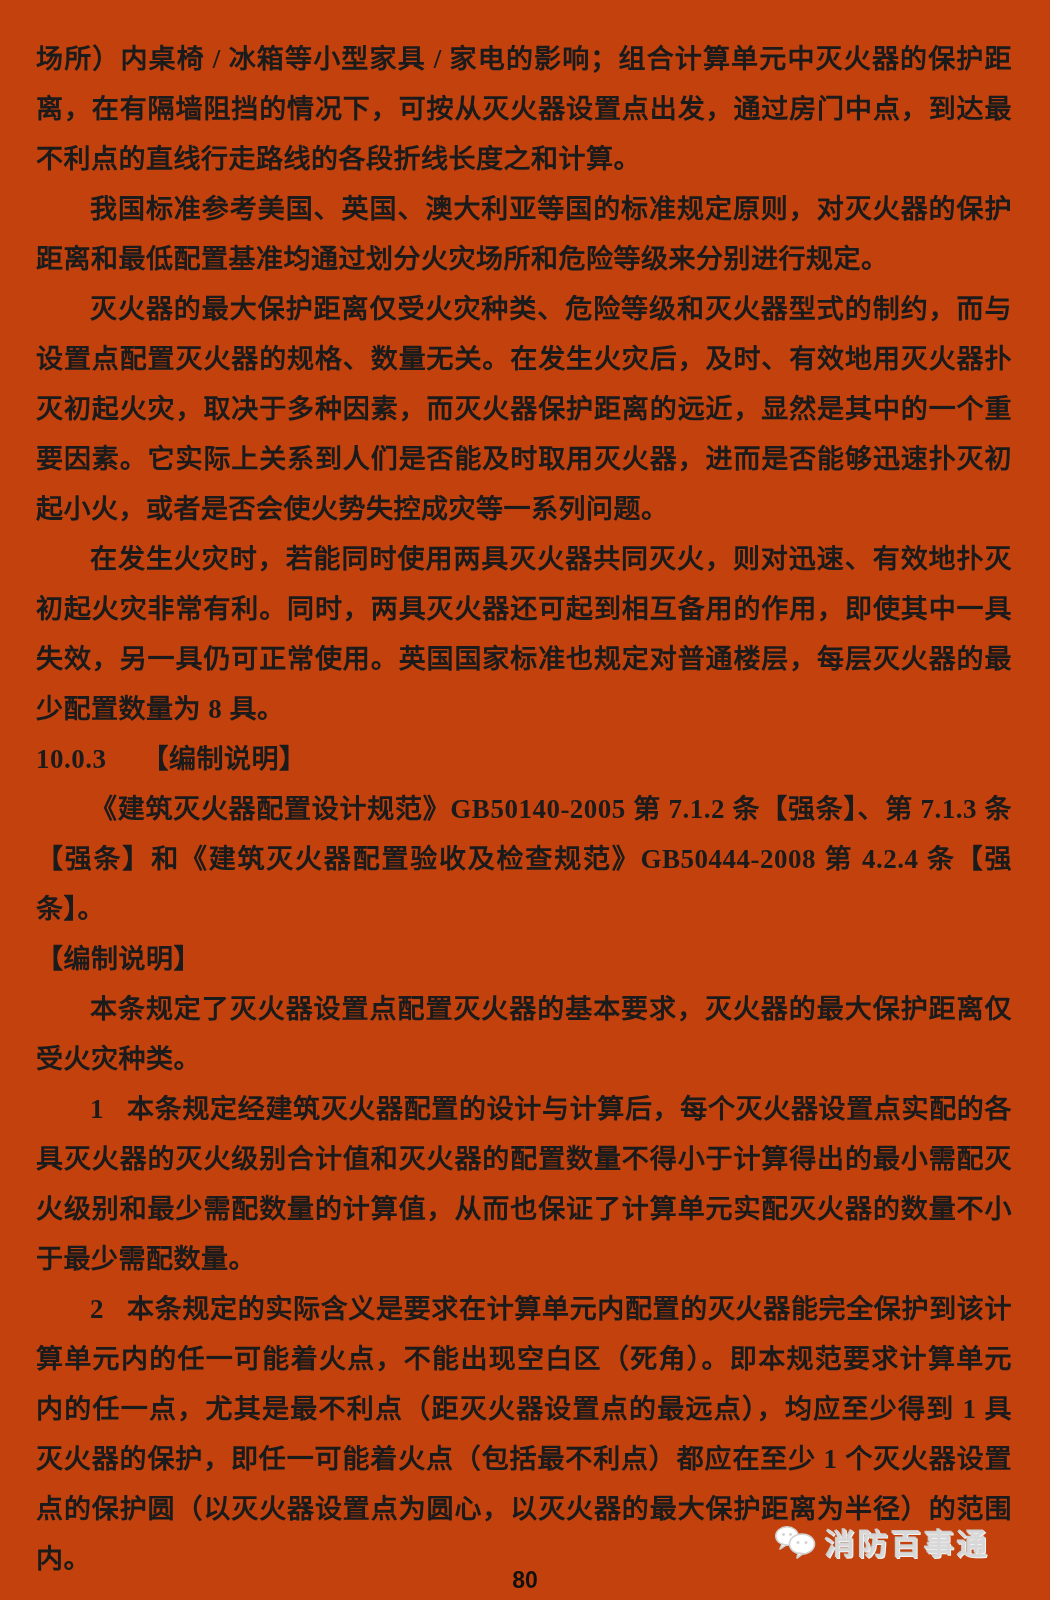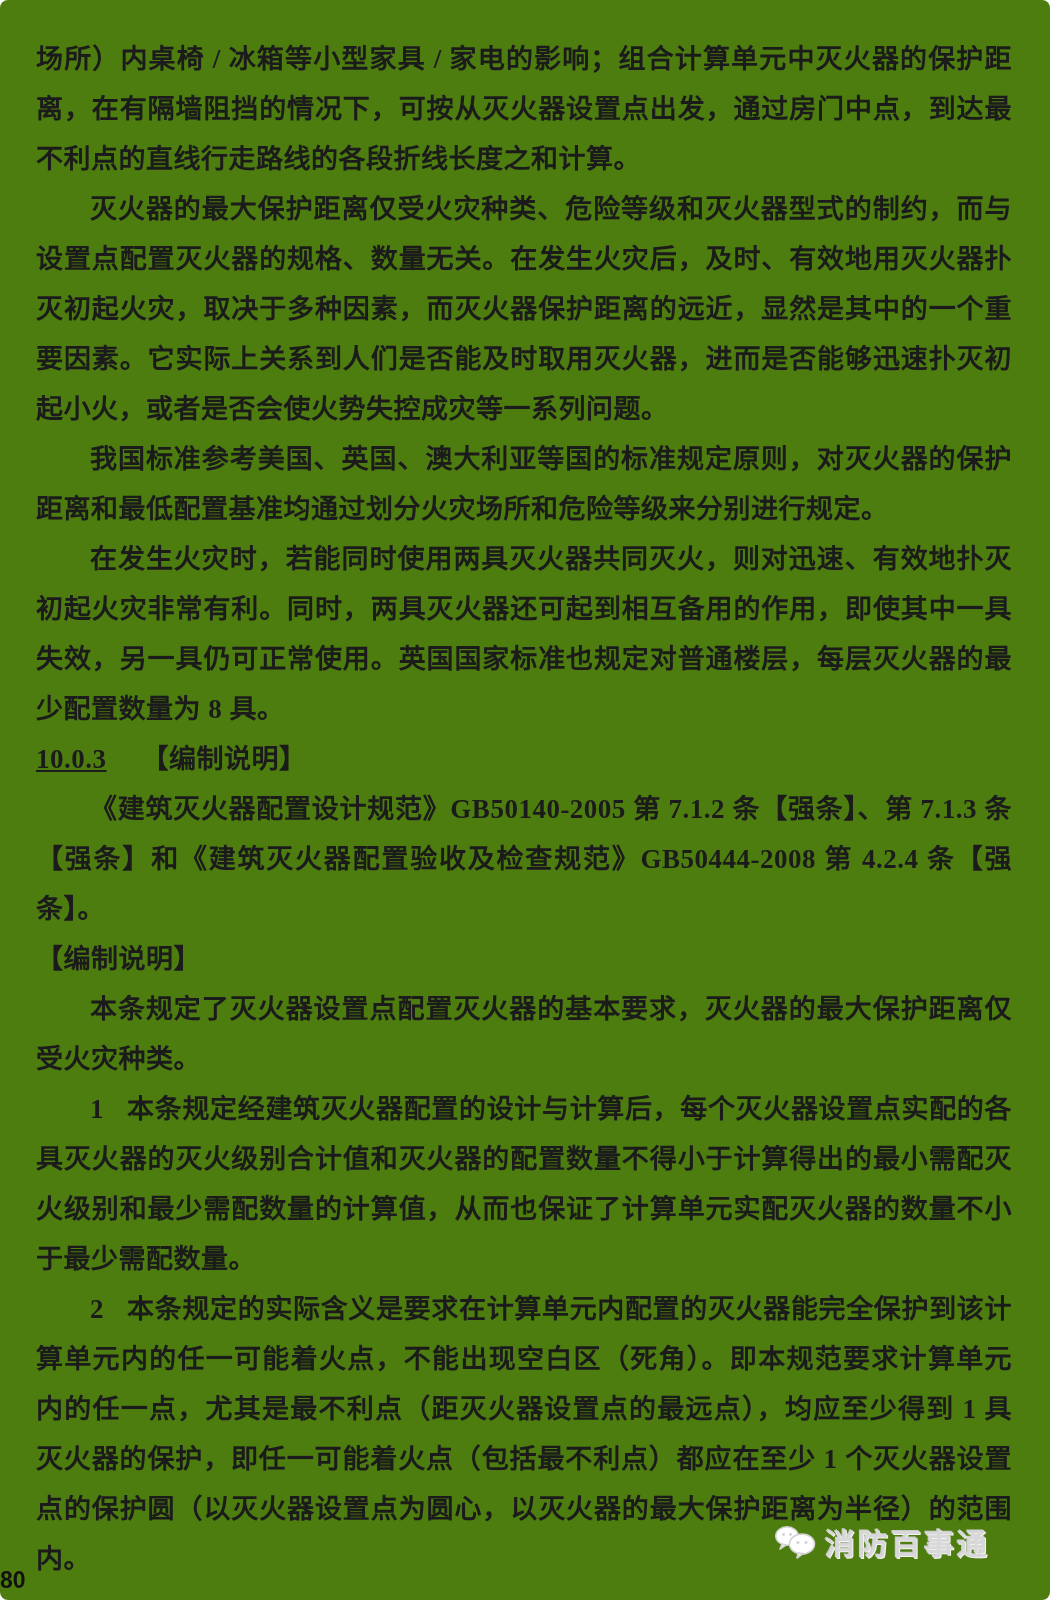--- a/index.html
+++ b/index.html
@@ -10,22 +10,21 @@
   body {
     width: 1050px;
     height: 1600px;
     position: relative;
     overflow: hidden;
     font-family: "Liberation Serif", serif;
   }
   .page {
     position: absolute;
     inset: 0;
-    background: #4d7c0f;
-    border-radius: 8px;
+    background: #c2410c;
   }
   .content {
     padding: 34px 38px 0 36px;
   }
   p.para {
     margin: 0;
     font-size: 27px;
     line-height: 50px;
     font-weight: bold;
     color: #1b1b1b;
@@ -34,21 +33,20 @@
     letter-spacing: 0.5px;
   }
   p.indent {
     text-indent: 2em;
   }
   p.heading {
     text-indent: 0;
   }
   .section-number {
     margin-right: 1.3em;
-    text-decoration: underline;
   }
   .item-number {
     margin-right: 0.85em;
   }
   .watermark {
     position: absolute;
     right: 60px;
     bottom: 36px;
     display: flex;
     align-items: center;
@@ -62,40 +60,40 @@
     font-family: Liberation Serif, serif;
   }
   .wm-icon svg {
     display: block;
   }
   .page-number {
     position: absolute;
     left: 0;
     right: 0;
     bottom: 6px;
-    text-align: left;
+    text-align: center;
     font-size: 23px;
     font-weight: bold;
     color: #111111;
     font-family: "Liberation Sans", sans-serif;
     margin-top: 26px;
   }
 </style>
 </head>
 <body>
 
 <div class="page">
 
   <main class="content">
 
     <p class="para">场所）内桌椅 / 冰箱等小型家具 / 家电的影响；组合计算单元中灭火器的保护距离，在有隔墙阻挡的情况下，可按从灭火器设置点出发，通过房门中点，到达最不利点的直线行走路线的各段折线长度之和计算。</p>
 
+    <p class="para indent">我国标准参考美国、英国、澳大利亚等国的标准规定原则，对灭火器的保护距离和最低配置基准均通过划分火灾场所和危险等级来分别进行规定。</p>
+
     <p class="para indent">灭火器的最大保护距离仅受火灾种类、危险等级和灭火器型式的制约，而与设置点配置灭火器的规格、数量无关。在发生火灾后，及时、有效地用灭火器扑灭初起火灾，取决于多种因素，而灭火器保护距离的远近，显然是其中的一个重要因素。它实际上关系到人们是否能及时取用灭火器，进而是否能够迅速扑灭初起小火，或者是否会使火势失控成灾等一系列问题。</p>
-
-    <p class="para indent">我国标准参考美国、英国、澳大利亚等国的标准规定原则，对灭火器的保护距离和最低配置基准均通过划分火灾场所和危险等级来分别进行规定。</p>
 
     <p class="para indent">在发生火灾时，若能同时使用两具灭火器共同灭火，则对迅速、有效地扑灭初起火灾非常有利。同时，两具灭火器还可起到相互备用的作用，即使其中一具失效，另一具仍可正常使用。英国国家标准也规定对普通楼层，每层灭火器的最少配置数量为 8 具。</p>
 
     <p class="para heading">
       <span class="section-number">10.0.3</span><span>【编制说明】</span>
     </p>
 
     <p class="para indent">《建筑灭火器配置设计规范》GB50140-2005 第 7.1.2 条【强条】、第 7.1.3 条【强条】和《建筑灭火器配置验收及检查规范》GB50444-2008 第 4.2.4 条【强条】。</p>
 
     <p class="para heading">【编制说明】</p>

